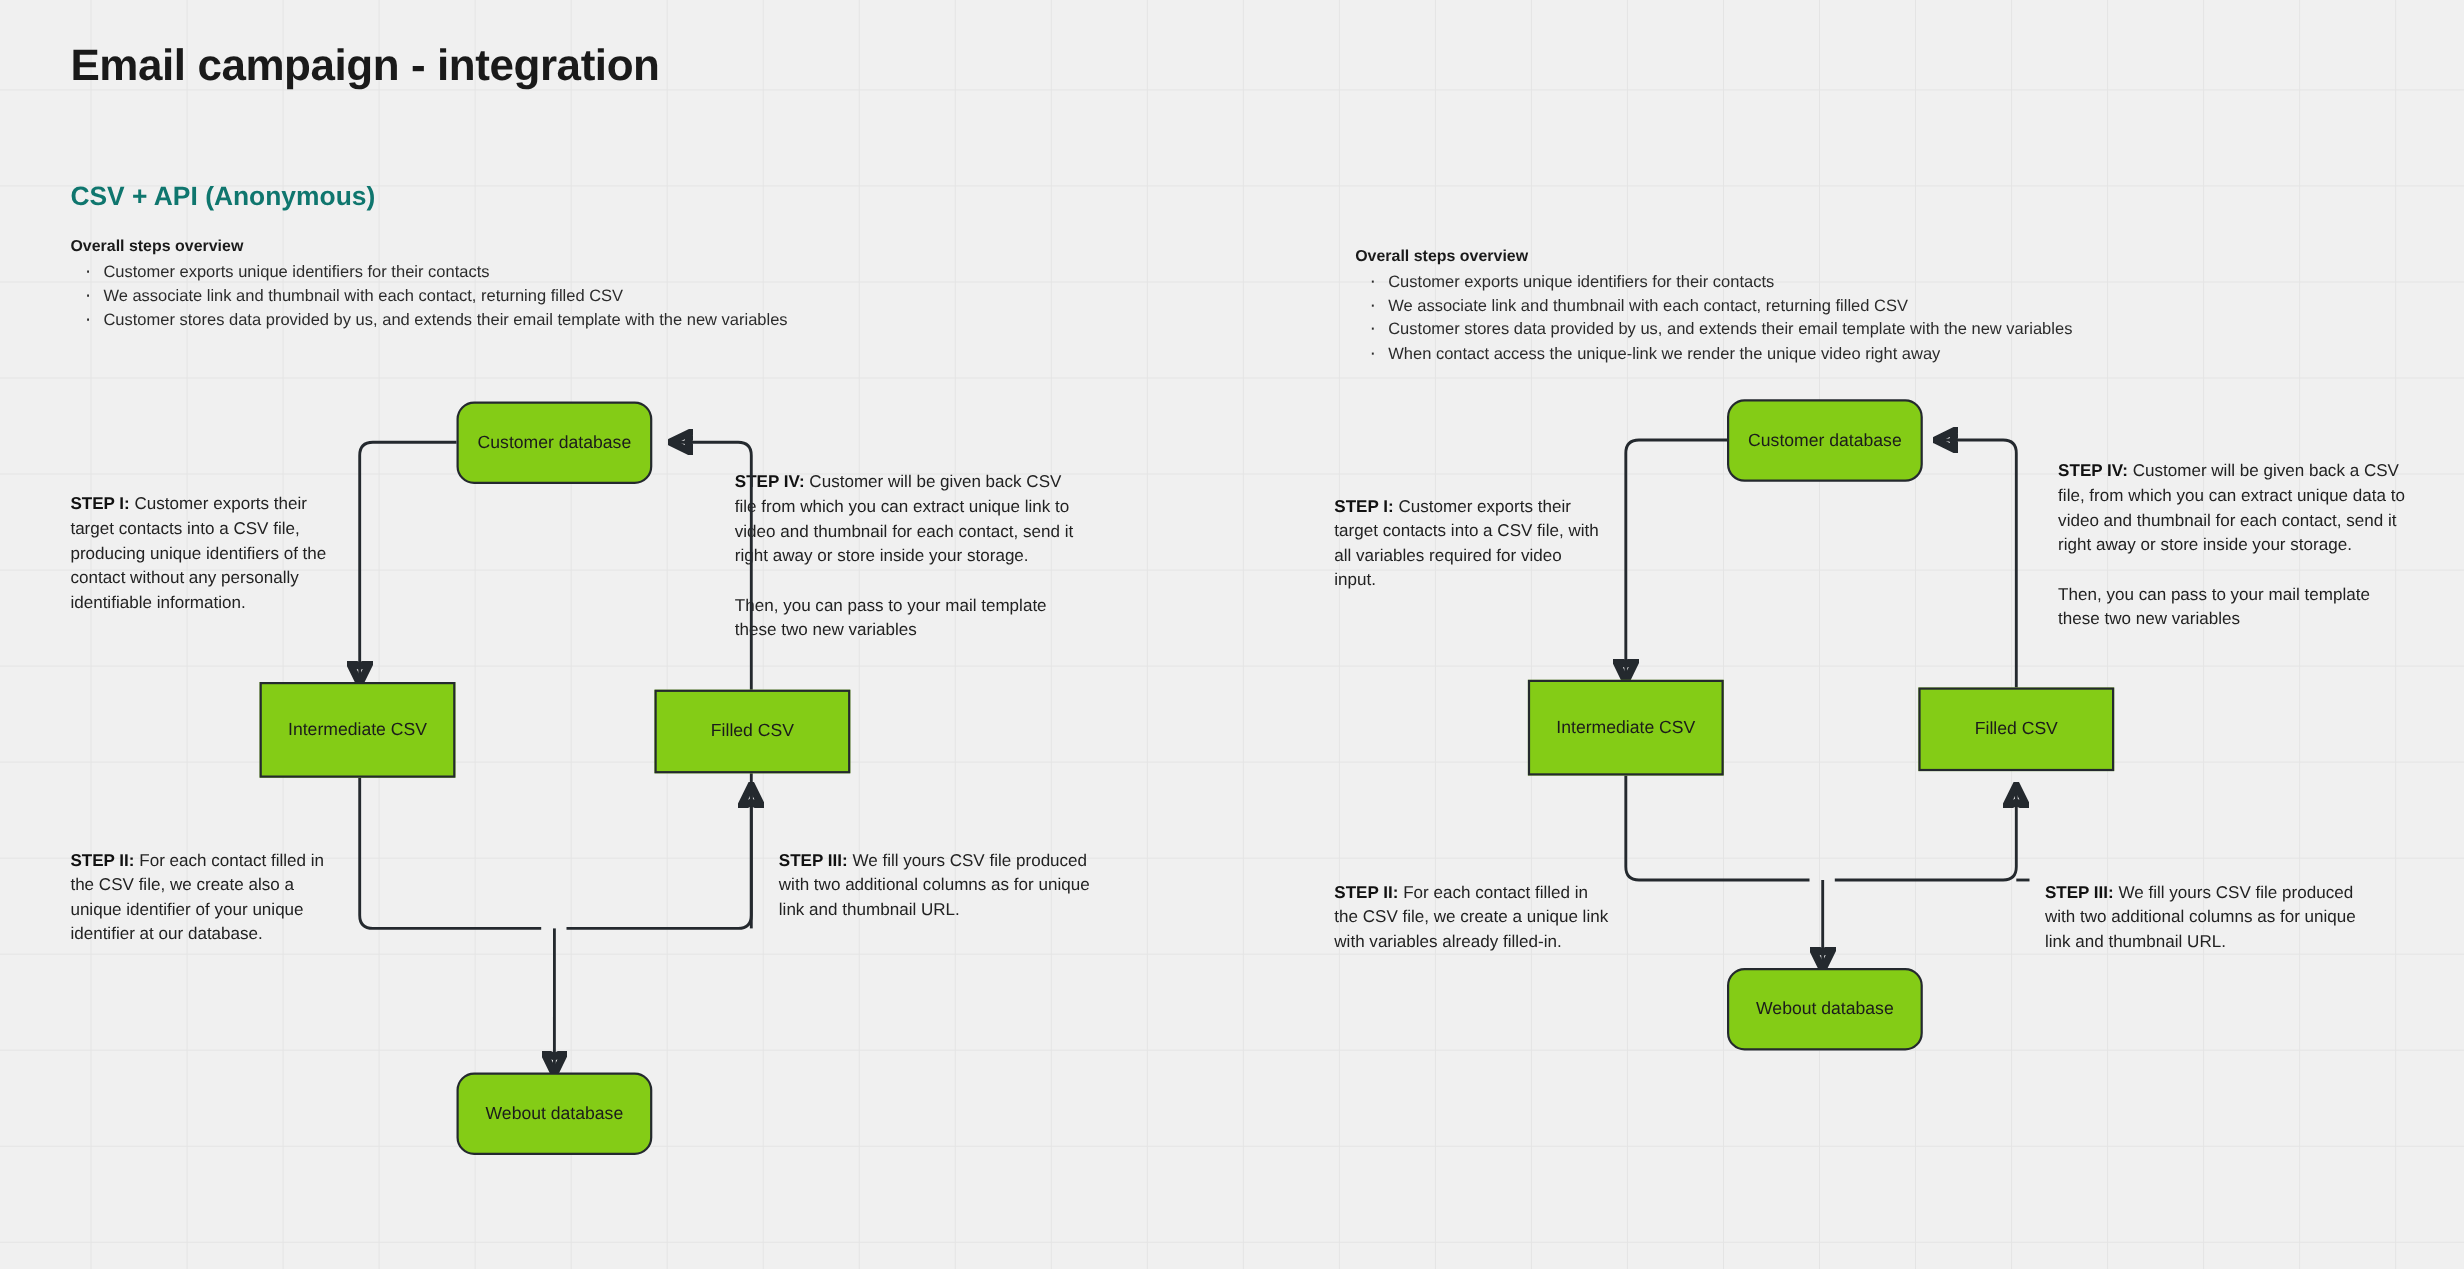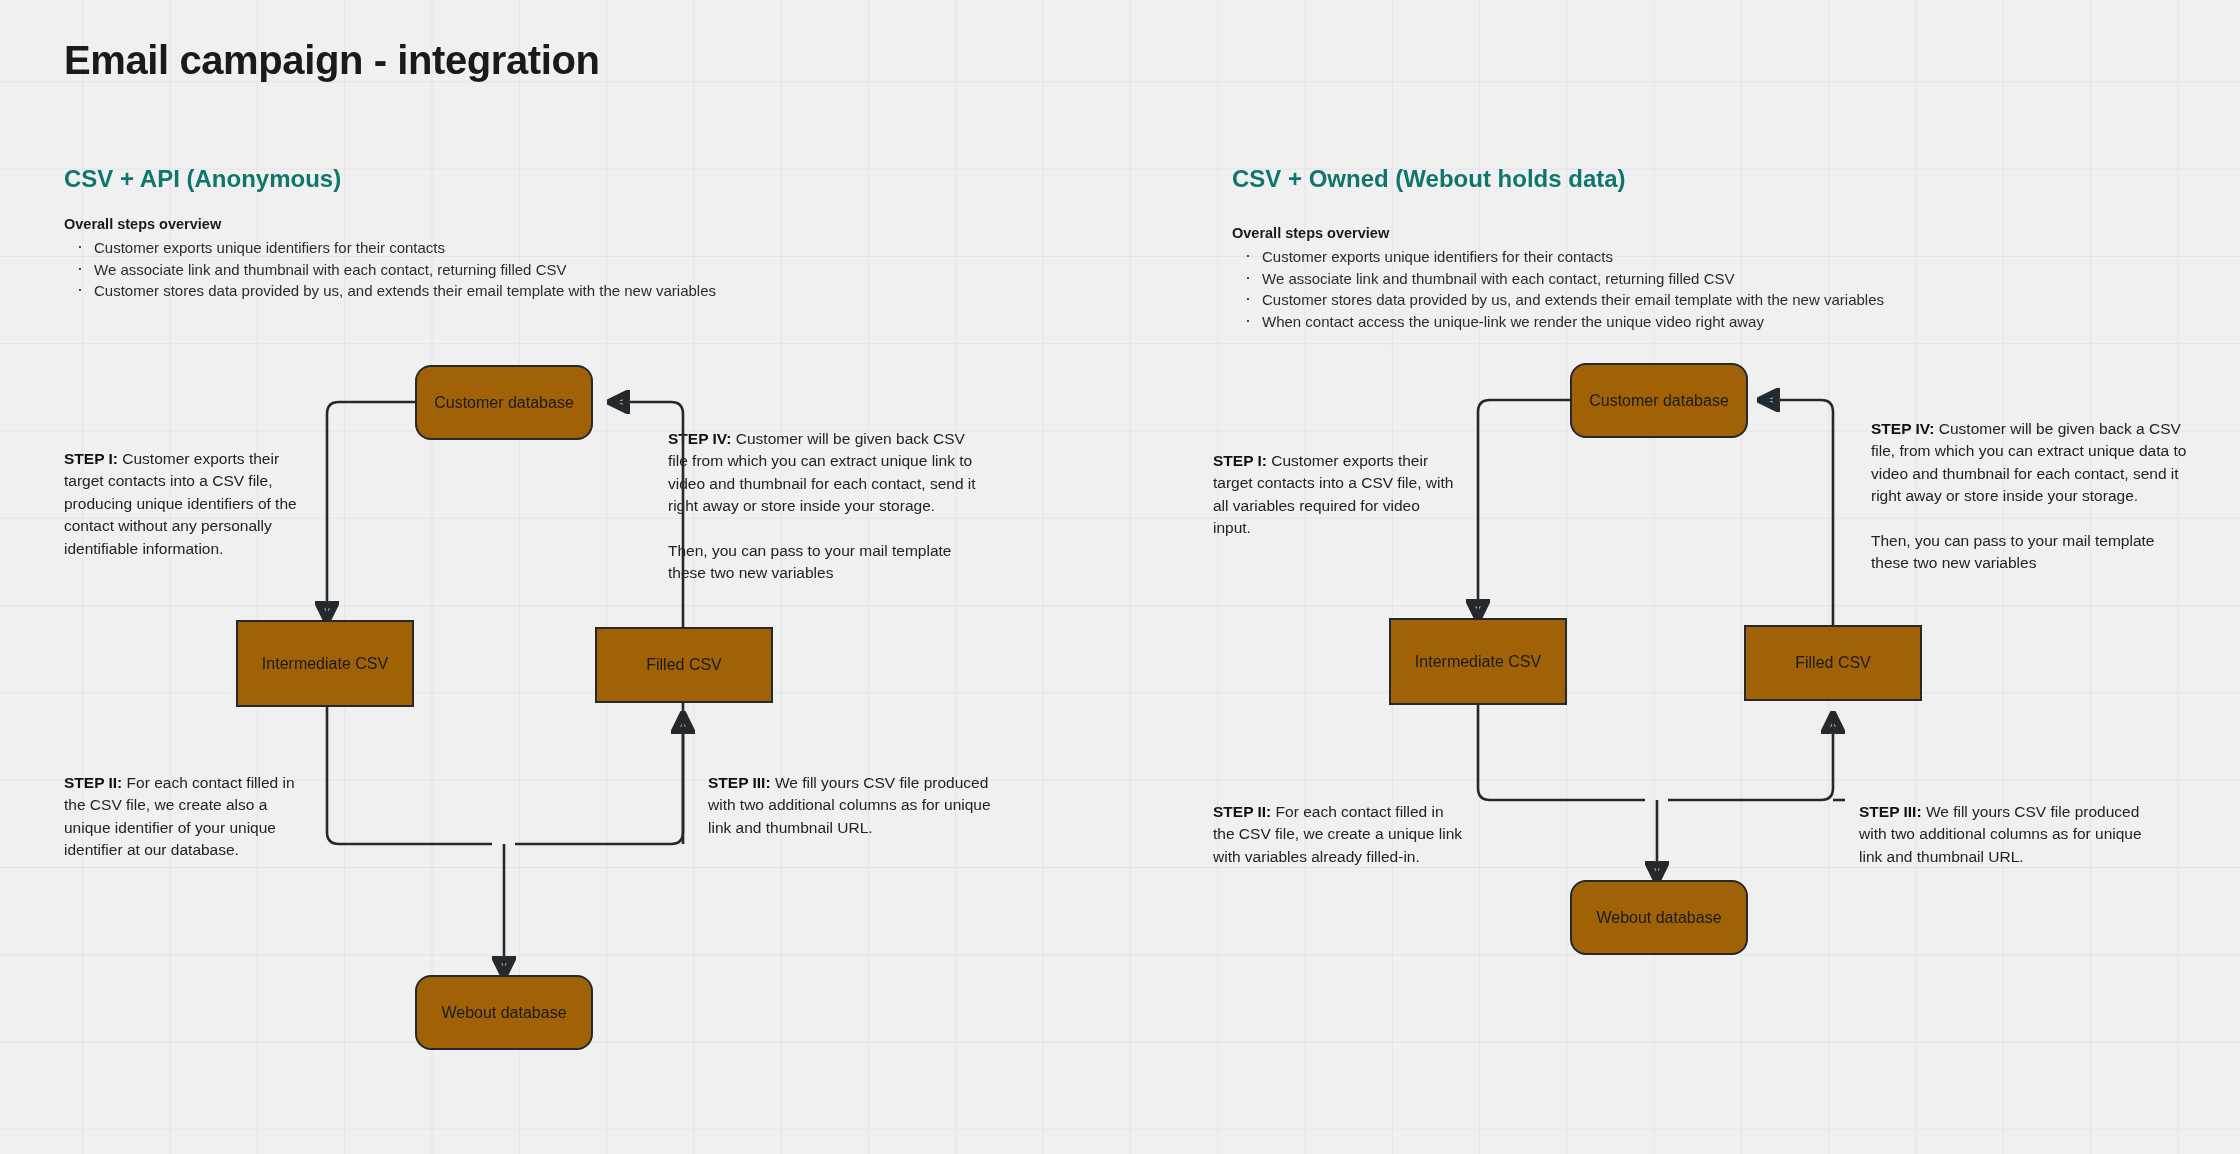--- a/index.html
+++ b/index.html
@@ -84,21 +84,21 @@
     color: #111;
   }
   .note .gap {
     display: block;
     height: 22px;
   }
 
   
   .node {
     box-sizing: border-box;
-    background: #a16207;
+    background: #84cc16;
     border: 2.4px solid #24292e;
     display: flex;
     align-items: center;
     justify-content: center;
     font-size: 16px;
     color: #1b1b1b;
     z-index: 3;
   }
   .node.rounded { border-radius: 16px; }
   .node.sharp   { border-radius: 0; }
@@ -130,21 +130,20 @@
   <div class="abs column-title" style="left:64px; top:165px;">CSV + API (Anonymous)</div>
 
   <div class="abs overview-title" style="left:64px; top:216px;">Overall steps overview</div>
 
   <ul class="abs overview-list" style="left:64px; top:237px;">
     <li>Customer exports unique identifiers for their contacts</li>
     <li>We associate link and thumbnail with each contact, returning filled CSV</li>
     <li>Customer stores data provided by us, and extends their email template with the new variables</li>
   </ul>
 
-  <div class="abs column-title" style="left:1232px; top:165px;">CSV + Owned (Webout holds data)</div>
 
   <div class="abs overview-title" style="left:1232px; top:225px;">Overall steps overview</div>
 
   <ul class="abs overview-list" style="left:1232px; top:246px;">
     <li>Customer exports unique identifiers for their contacts</li>
     <li>We associate link and thumbnail with each contact, returning filled CSV</li>
     <li>Customer stores data provided by us, and extends their email template with the new variables</li>
     <li>When contact access the unique-link we render the unique video right away</li>
   </ul>
 

